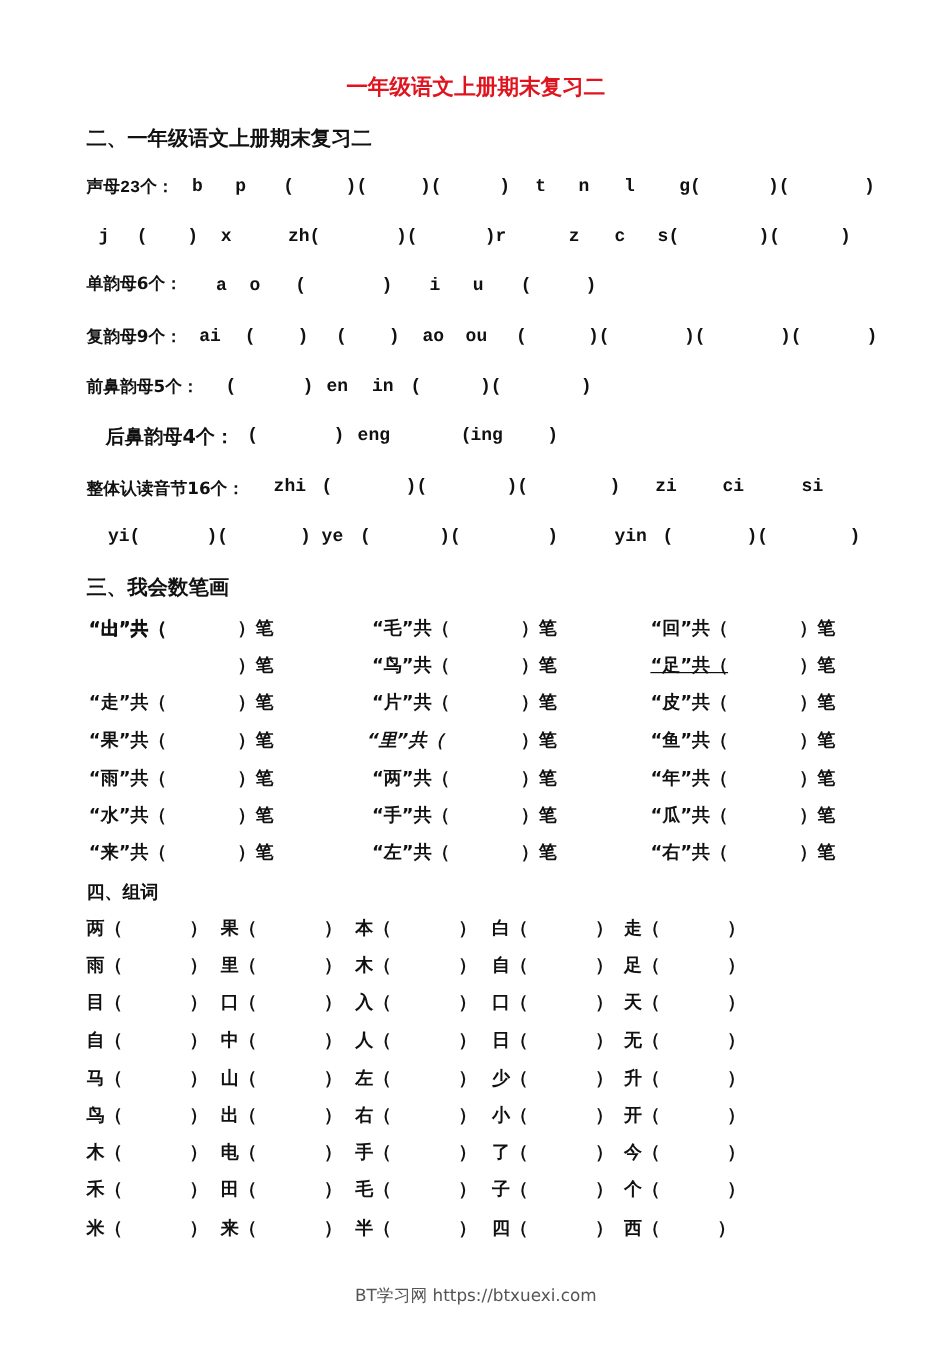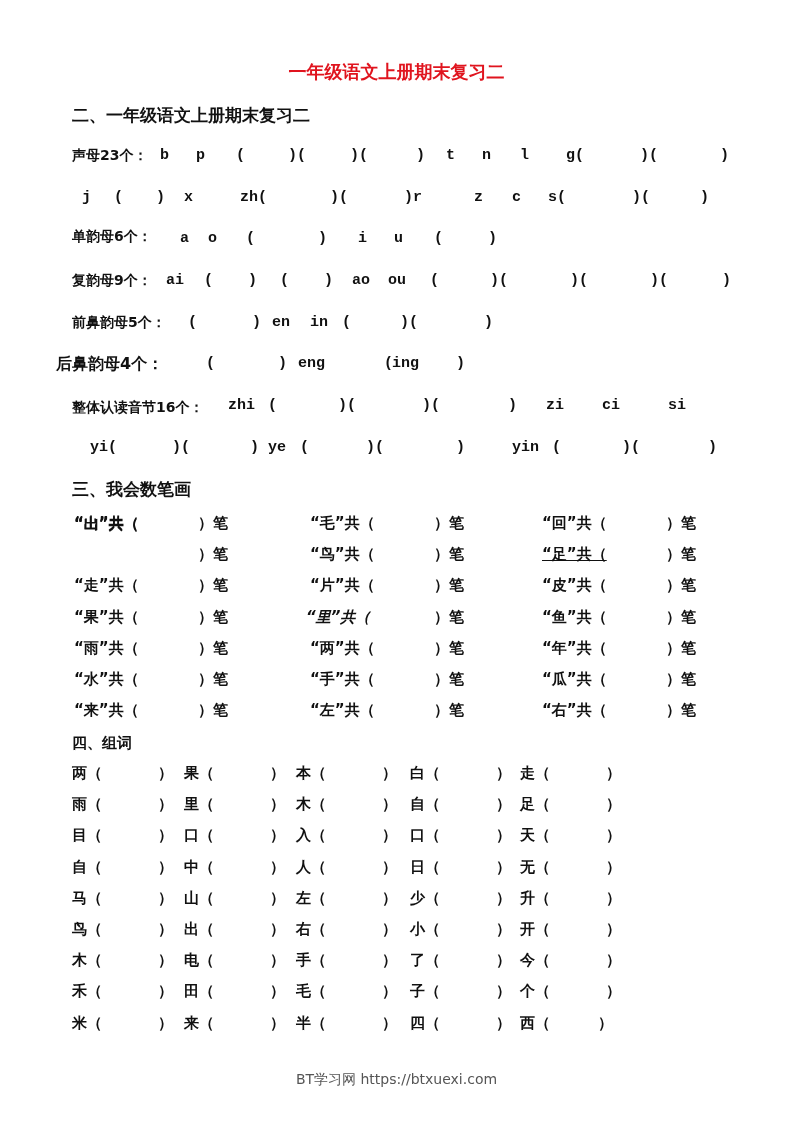--- a/index.html
+++ b/index.html
@@ -18,21 +18,21 @@
   .footer{left:0;width:793px;text-align:center;top:1071px;font-size:14px;color:#555;
           font-family:"DejaVu Sans","Liberation Sans",sans-serif;}
 </style>
 </head>
 <body>
 
 <div class="abs title">一年级语文上册期末复习二</div>
 
 <div class="abs h2" style="left:72px;top:104px;">二、一年级语文上册期末复习二</div>
 <div id="s2">
-    <div class="abs lbl" style="left: 72px; top: 147px;">声母23个：</div>
+    <div class="abs lbl" style="left: 72px; top: 147px; font-family: Liberation Mono, monospace;">声母23个：</div>
     <div class="abs line" style="left: 160px; top: 147px;">b</div>
     <div class="abs line" style="left: 196px; top: 147px;">p</div>
     <div class="abs line" style="left: 236px; top: 147px;">(</div>
     <div class="abs line" style="left: 288px; top: 147px;">)(</div>
     <div class="abs line" style="left: 350px; top: 147px;">)(</div>
     <div class="abs line" style="left: 416px; top: 147px;">)</div>
     <div class="abs line" style="left: 446px; top: 147px;">t</div>
     <div class="abs line" style="left: 482px; top: 147px;">n</div>
     <div class="abs line" style="left: 520px; top: 147px;">l</div>
     <div class="abs line" style="left: 566px; top: 147px;">g(</div>
@@ -73,21 +73,21 @@
     <div class="abs line" style="left: 650px; top: 272px;">)(</div>
     <div class="abs line" style="left: 722px; top: 272px;">)</div>
     <div class="abs lbl" style="left: 72px; top: 314px;">前鼻韵母5个：</div>
     <div class="abs line" style="left: 188px; top: 314px;">(</div>
     <div class="abs line" style="left: 252px; top: 314px;">)</div>
     <div class="abs line" style="left: 272px; top: 314px;">en</div>
     <div class="abs line" style="left: 310px; top: 314px;">in</div>
     <div class="abs line" style="left: 342px; top: 314px;">(</div>
     <div class="abs line" style="left: 400px; top: 314px;">)(</div>
     <div class="abs line" style="left: 484px; top: 314px;">)</div>
-    <div class="abs lbl lbl-big" style="left: 56px; top: 354px;">后鼻韵母4个：</div>
+    <div class="abs lbl lbl-big" style="left: 88px; top: 354px;">后鼻韵母4个：</div>
     <div class="abs line" style="left: 206px; top: 355px;">(</div>
     <div class="abs line" style="left: 278px; top: 355px;">)</div>
     <div class="abs line" style="left: 298px; top: 355px;">eng</div>
     <div class="abs line" style="left: 344px; top: 355px; margin-left: 48px;">ing</div>
     <div class="abs line" style="left: 384px; top: 355px;">(</div>
     <div class="abs line" style="left: 456px; top: 355px;">)</div>
     <div class="abs lbl" style="left: 72px; top: 399px;">整体认读音节16个：</div>
     <div class="abs line" style="left: 228px; top: 397px;">zhi</div>
     <div class="abs line" style="left: 268px; top: 397px;">(</div>
     <div class="abs line" style="left: 338px; top: 397px;">)(</div>

